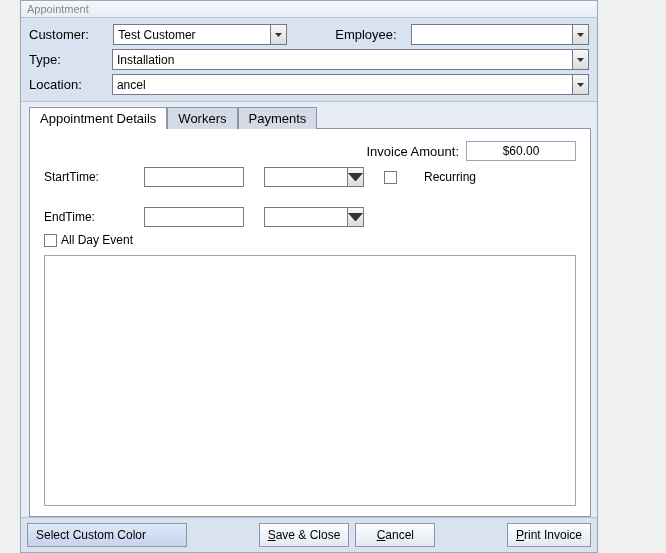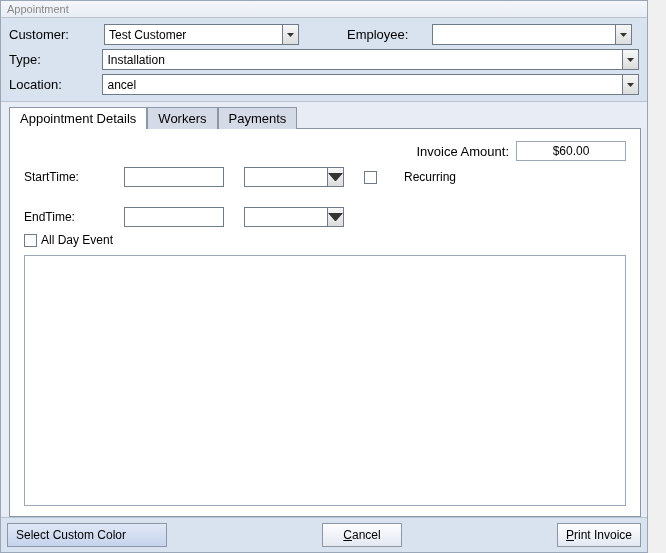--- a/index.html
+++ b/index.html
@@ -6,26 +6,27 @@
   html, body { margin:0; padding:0; }
   body {
     font-family: "Segoe UI", Tahoma, Arial, sans-serif;
     font-size: 12px;
     background: #f0f0f0;
     width: 666px;
     height: 553px;
     overflow: hidden;
   }
   .window {
-    width: 648px;
+    width: 578px;
     height: 553px;
     border: 1px solid #9aa7b8;
     background: #eab308;
     display: flex;
     flex-direction: column;
+    margin-left: 20px;
   }
   .titlebar {
     font-size: 11px;
     color: #888;
     padding: 2px 6px 2px 6px;
     border-bottom: 1px solid #b9c3d0;
     background: linear-gradient(#f4f7fb,#e8edf5);
   }
   .top-form {
     background: #d9e2ef;
@@ -302,17 +303,18 @@
         <span>All Day Event</span>
       </div>
 
       <textarea class="notes" style=""></textarea>
     </div>
   </div>
 
   <div class="footer">
     <button class="btn colorbtn">Select Custom Color</button>
     <div class="spacer"></div>
+    <button class="btn"><span class="under">S</span><span>ave &amp; Close</span></button>
     <button class="btn"><span class="under">C</span><span>ancel</span></button>
     <div class="spacer"></div>
     <button class="btn"><span class="under">P</span><span>rint Invoice</span></button>
   </div>
 </div>
 
 </body></html>

